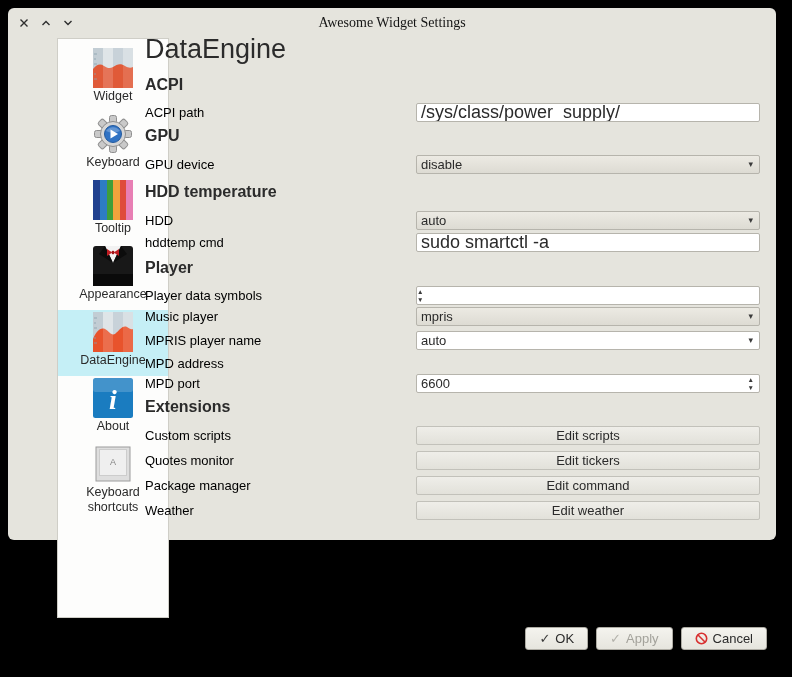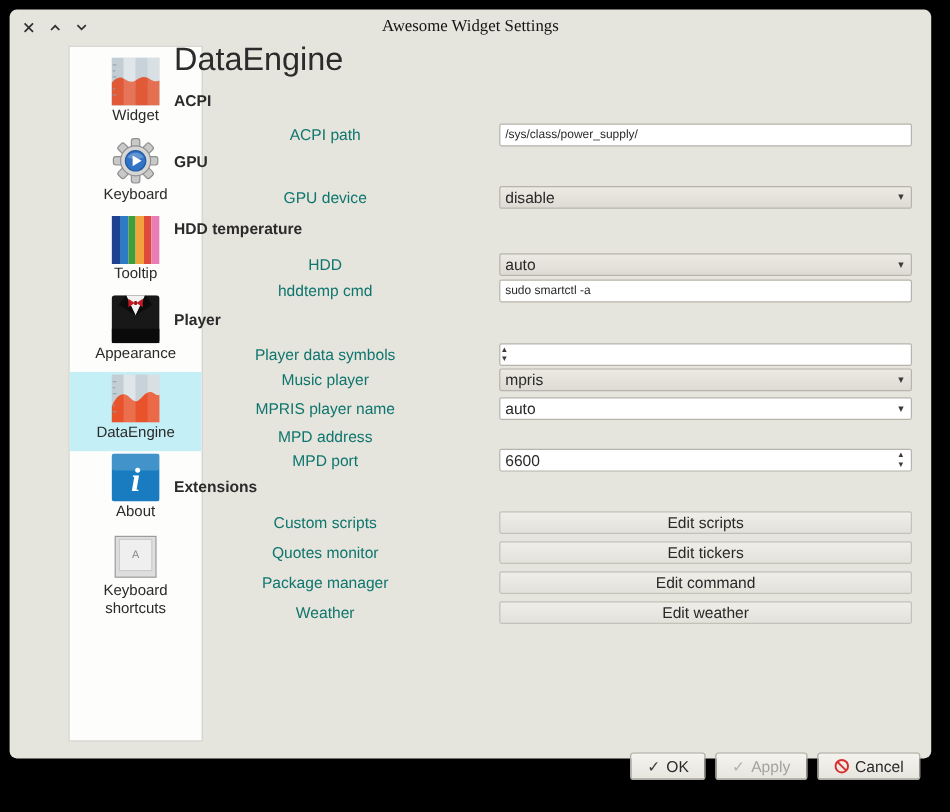--- a/index.html
+++ b/index.html
@@ -2,21 +2,21 @@
 <html><head>
 <meta charset="utf-8">
 <style>
   html,body{margin:0;padding:0;}
   body{
     width:792px;height:677px;background:#000;position:relative;overflow:hidden;
     font-family:"Liberation Sans", sans-serif;
     -webkit-font-smoothing:antialiased;
   }
   .window{
-    position:absolute;left:8px;top:8px;width:768px;height:624px;
+    position:absolute;left:8px;top:8px;width:768px;height:532px;
     background:#e5e4dd;border-radius:6px;
   }
   
   .titlebar{
     position:absolute;left:0;top:0;width:100%;height:30px;
   }
   .tb-controls{
     position:absolute;left:10px;top:0;height:30px;display:flex;align-items:center;gap:11px;
   }
   .tb-btn{width:11px;height:11px;display:flex;align-items:center;justify-content:center;cursor:default;}
@@ -41,39 +41,39 @@
   .side-item .icon{width:40px;height:40px;display:block;}
   .side-label{
     font-size:12.5px;color:#2a2a2a;margin-top:1px;line-height:15px;
     text-align:center;max-width:92px;
   }
   
   .page-title{
     position:absolute;left:137px;top:26px;font-size:27px;color:#2b2b2b;font-weight:400;
   }
   .sec-header{
-    position:absolute;left:137px;font-size:13px;font-weight:bold;color:#2b2b2b;
+    position:absolute;left:137px;font-size:16px;font-weight:bold;color:#2b2b2b;
   }
   .row{
     position:absolute;left:137px;width:615px;height:19px;
     display:flex;align-items:center;
   }
   .row .lbl{
-    flex:0 0 252px;text-align:center;font-size:13px;color:#0f766e;padding-right:19px;
+    flex:0 0 252px;text-align:left;font-size:13px;color:#000000;padding-right:19px;
     white-space:nowrap;
   }
   .field{
     flex:1;height:19px;box-sizing:border-box;border:1px solid #b6b4ac;border-radius:2px;
     display:flex;align-items:center;font-size:13px;color:#2a2a2a;position:relative;
   }
   .field.text-entry, .field.combo, .field.spin{background:#ffffff;}
   .field.dropdown{background:linear-gradient(#eceae3,#dddbd3);}
   .field input{
     border:none;outline:none;background:transparent;width:100%;height:100%;
-    font-family:"Liberation Sans", sans-serif;font-size:10px;color:#2a2a2a;padding:0 4px;
+    font-family:"Liberation Sans", sans-serif;font-size:18px;color:#2a2a2a;padding:0 4px;
   }
   .field .val{padding-left:4px;flex:1;}
   .field .arrow{
     flex:0 0 auto;padding-right:6px;font-size:9px;color:#3a3a3a;line-height:1;
   }
   .field .spin-arrows{
     flex:0 0 auto;display:flex;flex-direction:column;align-items:center;justify-content:center;
     padding-right:5px;font-size:6.5px;color:#3a3a3a;line-height:1.1;gap:0px;
   }
   .edit-btn{

